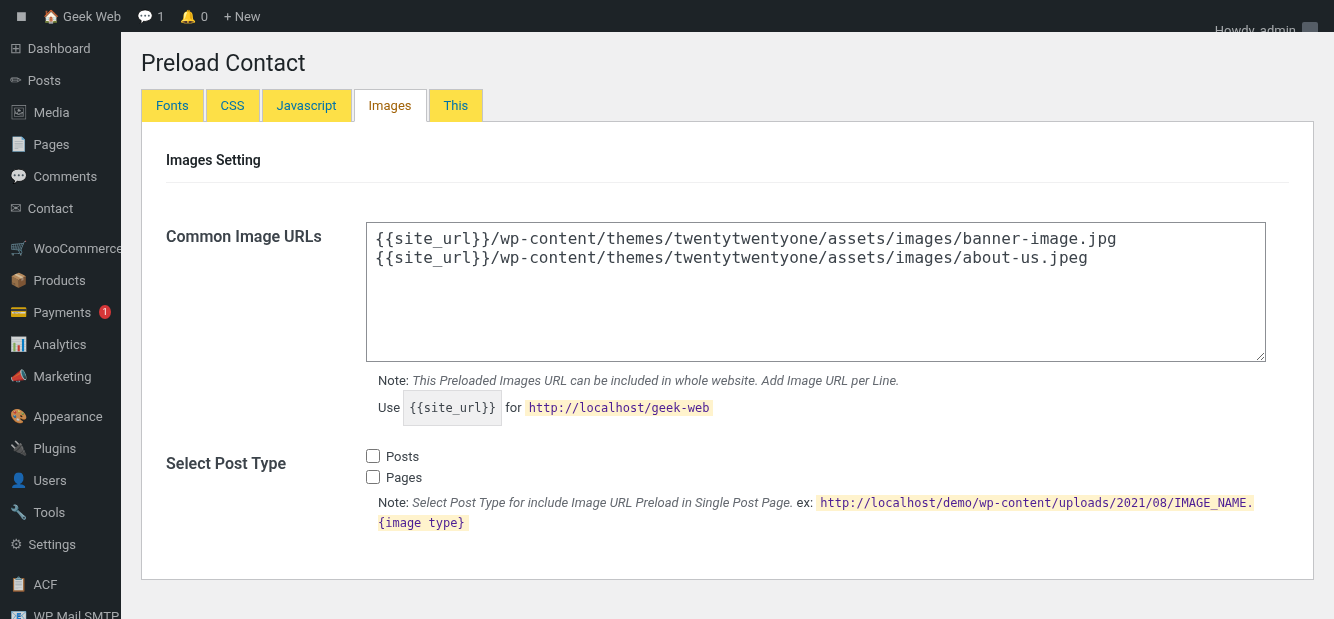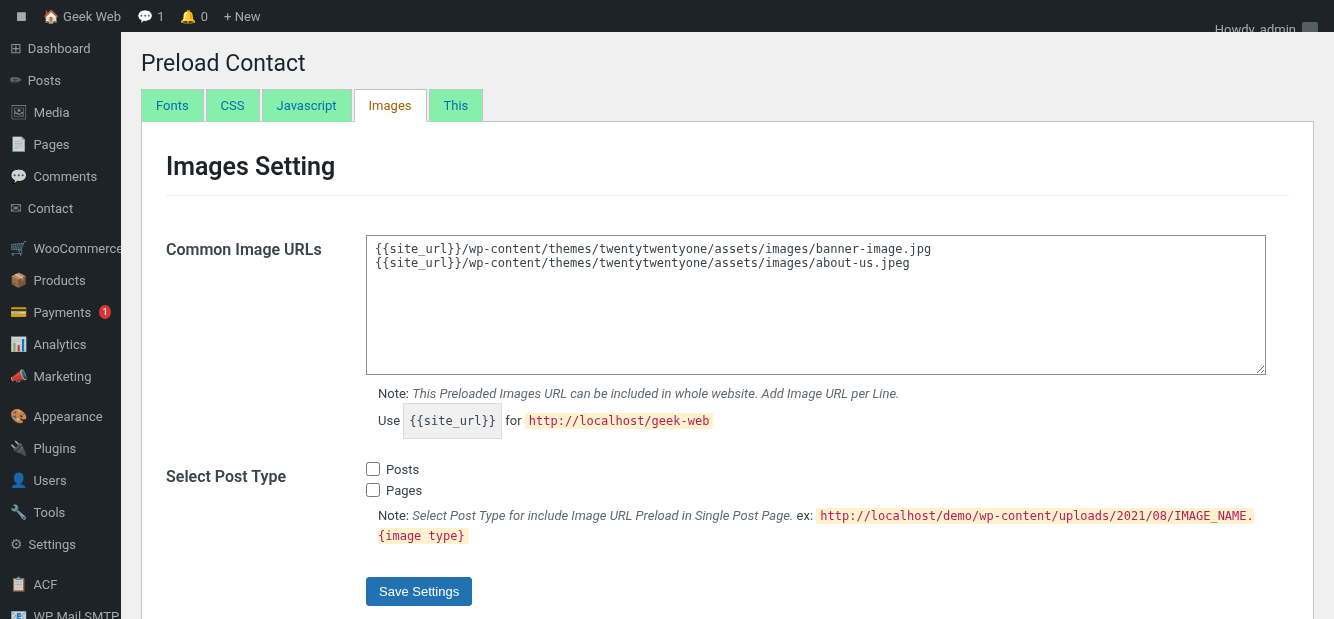--- a/index.html
+++ b/index.html
@@ -21,21 +21,21 @@
       align-items: center;
       padding: 0 8px;
       height: 32px;
       color: #a7aaad;
       font-size: 13px;
       cursor: pointer;
       gap: 4px;
     }
     .adminbar-logo { font-size: 18px; color: #a7aaad; padding: 0 8px; }
     .adminbar-right { margin-left: auto; display: flex; align-items: center; }
-    .adminbar-howdy { color: #a7aaad; font-size: 13px; padding: 0 8px; display: flex; gap: 6px; margin-top: 28px; }
+    .adminbar-howdy { color: #a7aaad; font-size: 13px; padding: 0 8px; display: flex; align-items: center; gap: 6px; margin-top: 28px; }
     .adminbar-avatar { width: 16px; height: 16px; background: #555d66; border-radius: 2px; display: inline-block; }
 
     
     .wp-layout { display: flex; flex: 1; overflow: hidden; }
 
     
     #adminmenu {
       width: 121px;
       background: #1d2327;
       flex-shrink: 0;
@@ -81,21 +81,21 @@
 
     
     .nav-tab-wrapper {
       border-bottom: 1px solid #c3c4c7;
       display: flex;
       gap: 0;
       margin-bottom: 0;
     }
     .nav-tab {
       padding: 8px 14px;
-      background: #86efac;
+      background: #fde047;
       border: 1px solid #c3c4c7;
       border-bottom: none;
       margin-bottom: -1px;
       cursor: pointer;
       font-size: 13px;
       color: #0073aa;
       text-decoration: none;
       display: inline-block;
       margin-right: 2px;
     }
@@ -107,21 +107,21 @@
 
     
     .content-box {
       background: #fff;
       border: 1px solid #c3c4c7;
       border-top: none;
       padding: 30px 24px 30px 24px;
       margin-bottom: 20px;
     }
     .section-title {
-      font-size: 25px;
+      font-size: 14px;
       font-weight: 600;
       color: #1d2327;
       margin-bottom: 24px;
       border-bottom: 1px solid #f0f0f1;
       padding-bottom: 14px;
     }
 
     
     .form-table { width: 100%; border-collapse: collapse; }
     .form-table th {
@@ -135,21 +135,21 @@
     }
     .form-table td { padding: 15px 0; vertical-align: top; }
 
     textarea.large-text {
       width: 100%;
       max-width: 900px;
       height: 140px;
       border: 1px solid #8c8f94;
       padding: 6px 8px;
       font-family: monospace;
-      font-size: 12px;
+      font-size: 16px;
       color: #3c434a;
       resize: vertical;
       background: #fff;
     }
 
     .description {
       color: #3c434a;
       font-size: 13px;
       margin-top: 6px;
       line-height: 1.6;
@@ -174,21 +174,21 @@
       color: #fff;
       padding: 6px 12px;
       font-size: 13px;
       cursor: pointer;
       border-radius: 3px;
       font-weight: 500;
     }
 
     .highlighted-url {
       background: #fff3cd;
-      color: #be185d;
+      color: #4c1d95;
       font-family: monospace;
       font-size: 12px;
       padding: 1px 4px;
     }
   </style>
 </head>
 <body>
 
 <div id="wpadminbar">
   <span class="adminbar-logo">■</span>
@@ -345,25 +345,19 @@
                     <input type="checkbox" style="">
                     <span>Pages</span>
                   </label>
                 </div>
                 <p class="description">
                   <span>Note: </span><em>Select Post Type for include Image URL Preload in Single Post Page.</em><span> ex: </span><span class="highlighted-url">http://localhost/demo/wp-content/uploads/2021/08/IMAGE_NAME.{image type}</span>
                 </p>
               </td>
             </tr>
 
-            <tr>
-              <th></th>
-              <td>
-                <button class="button-primary">Save Settings</button>
-              </td>
-            </tr>
           </tbody>
         </table>
       </div>
     </div>
 
   </div>
 </div>
 
 </body></html>

